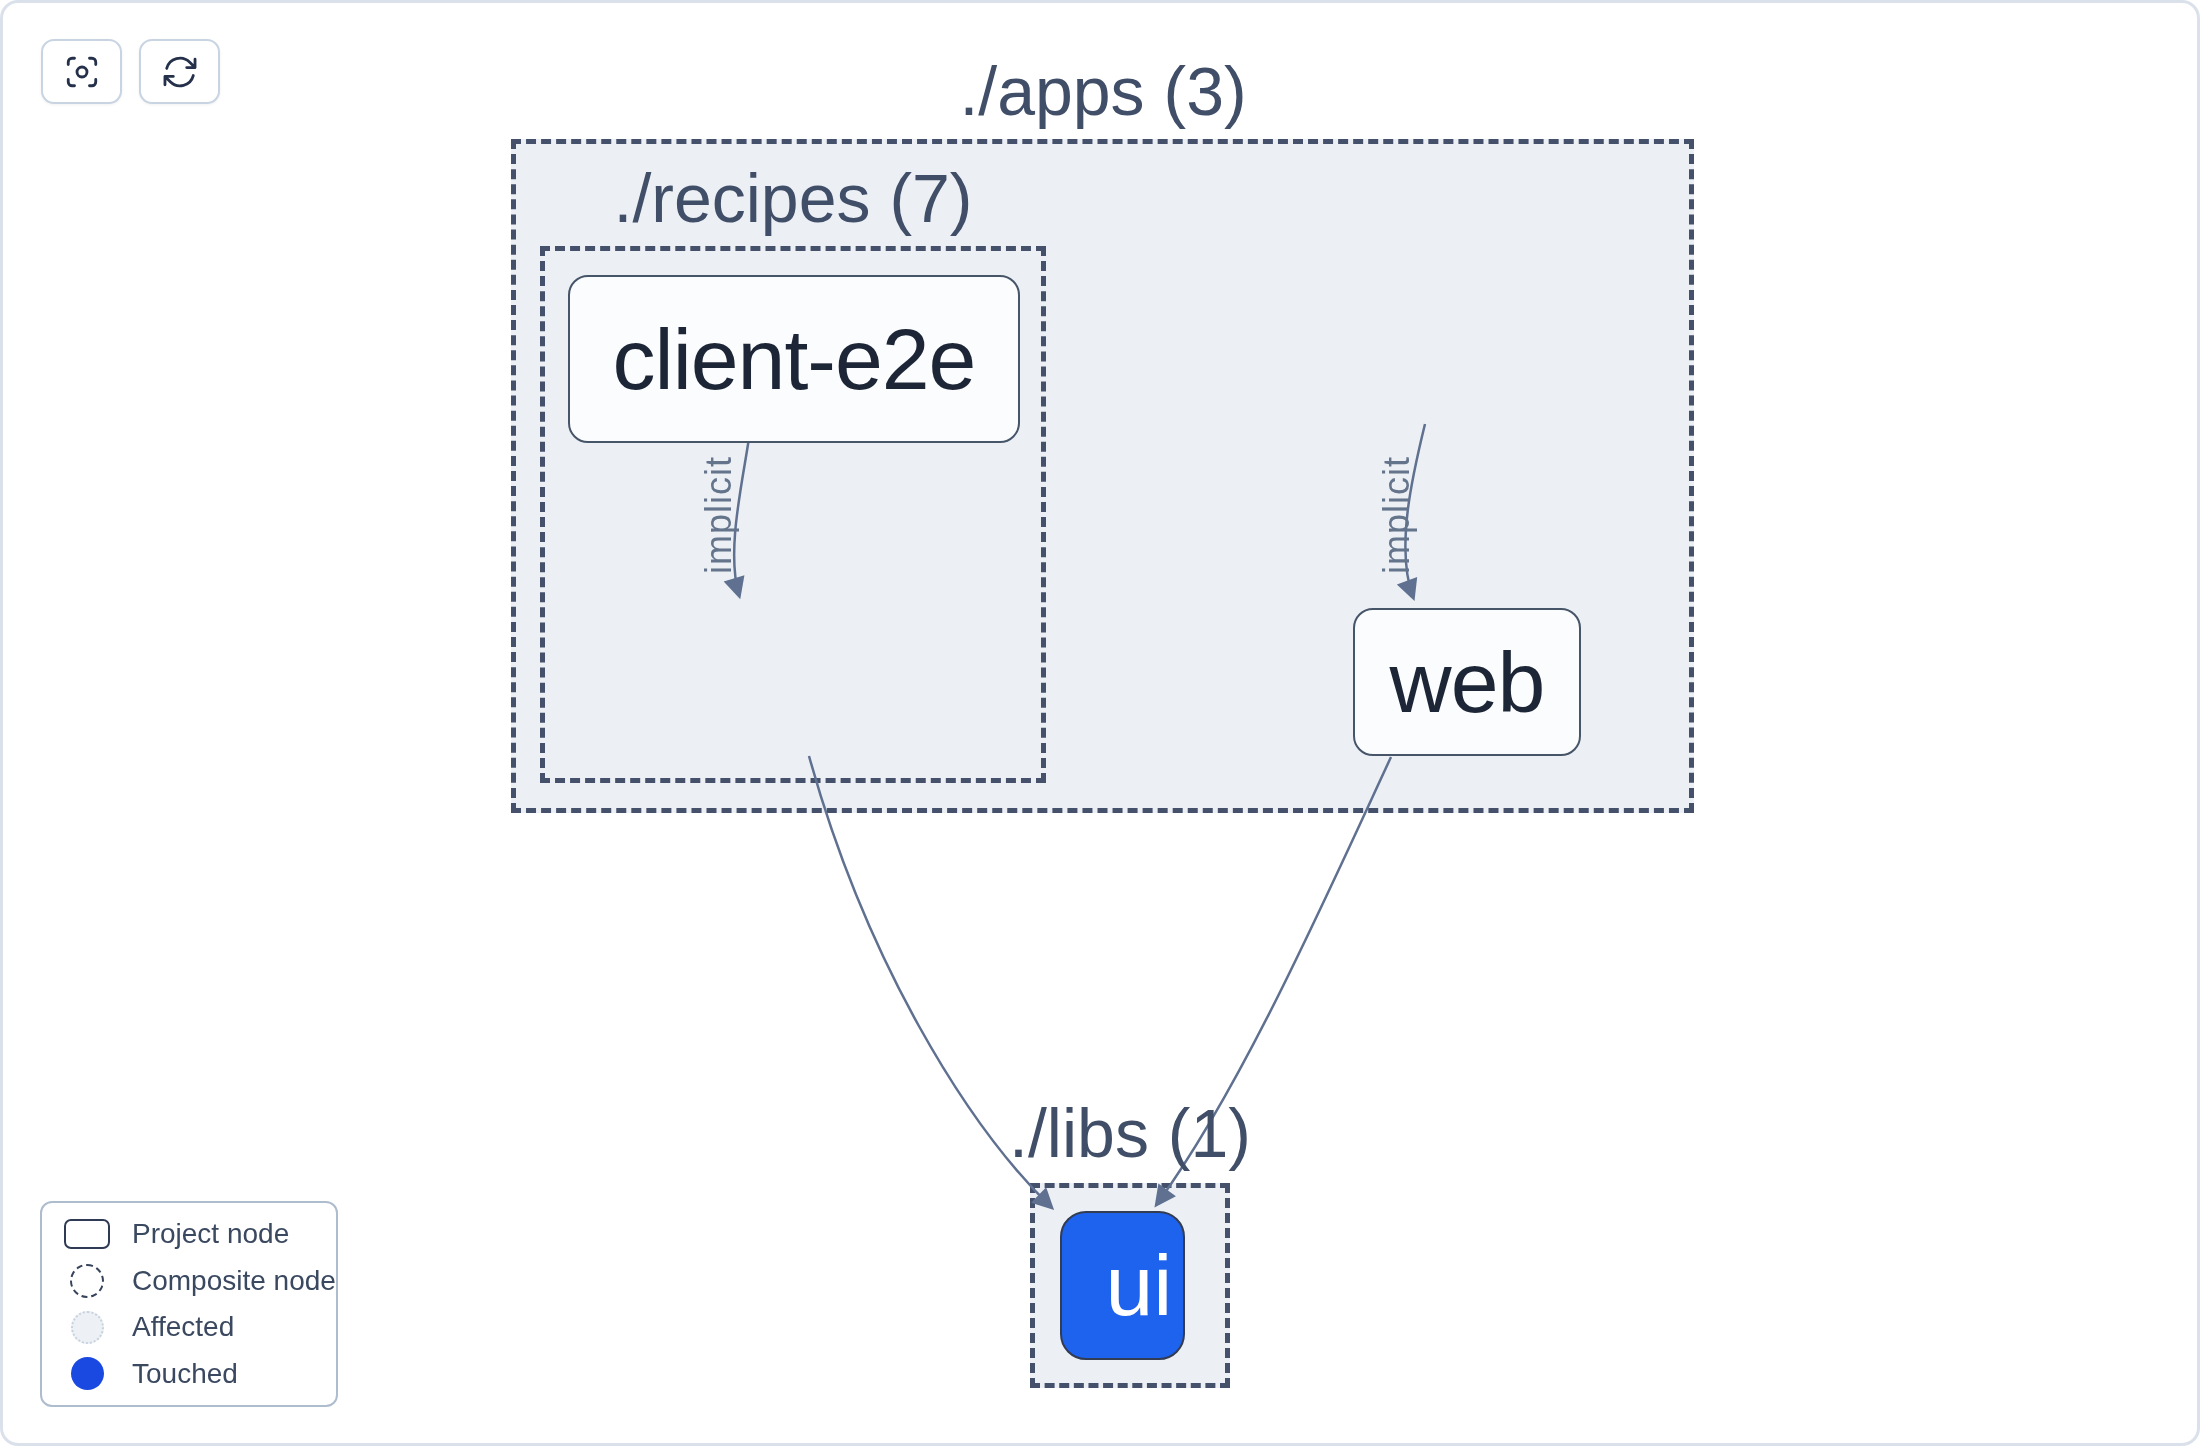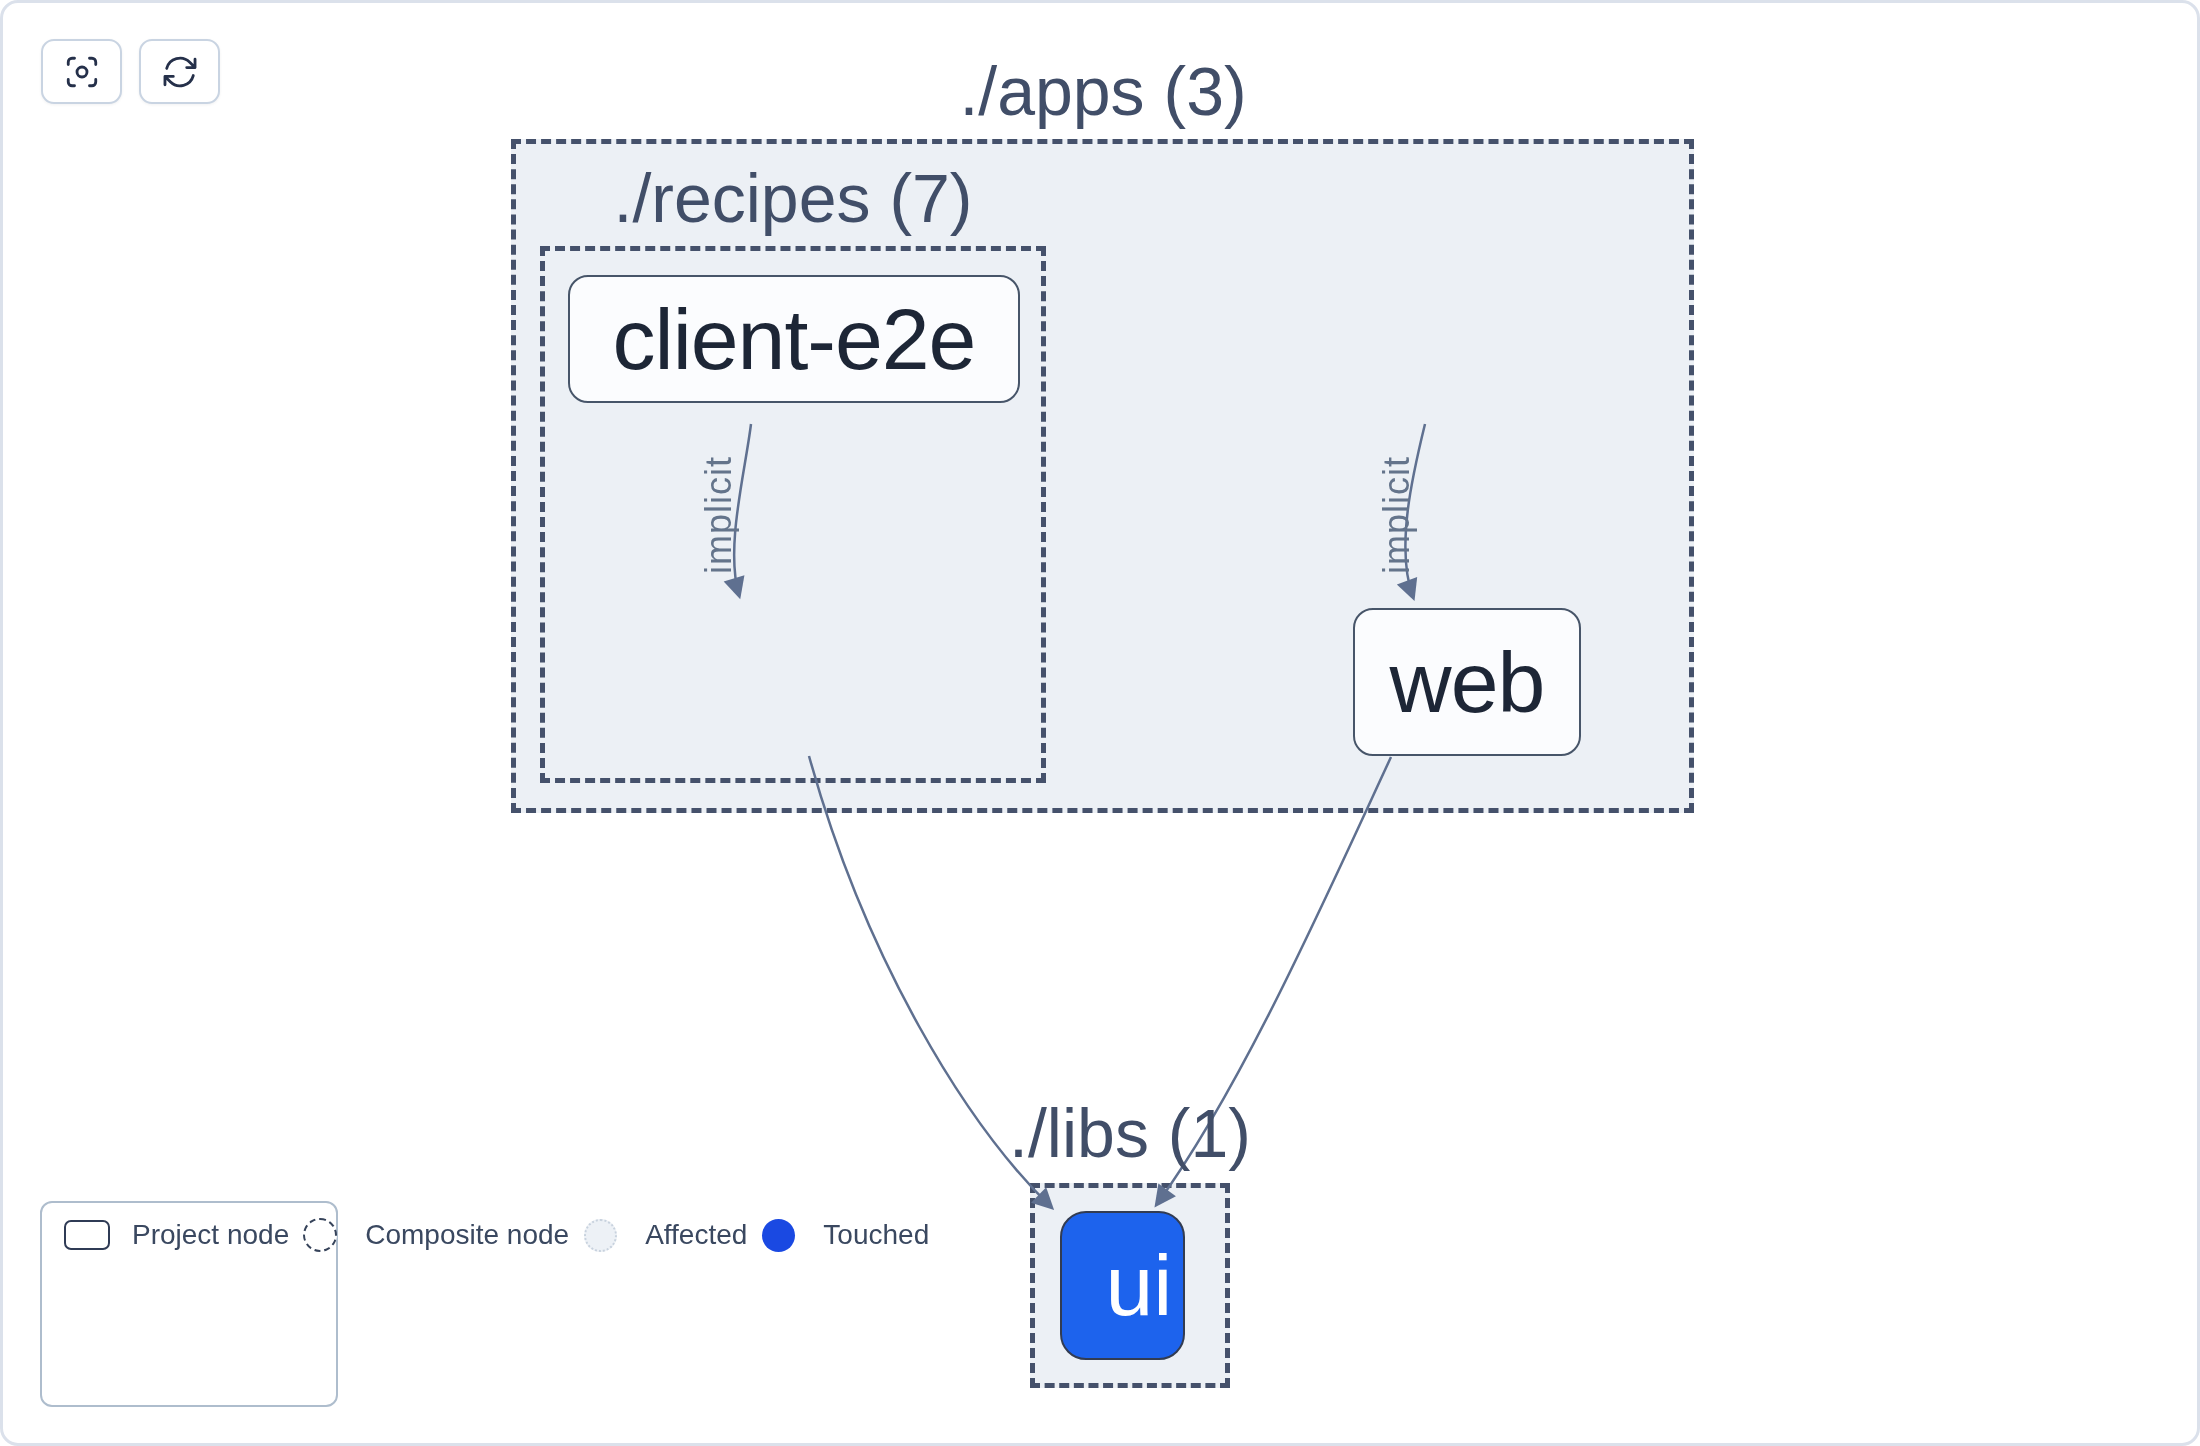--- a/index.html
+++ b/index.html
@@ -43,33 +43,33 @@
   }
   #implicit-left{left:626px;top:492px;}
   #implicit-right{left:1304px;top:492px;}
   
   .node{
     position:absolute;box-sizing:border-box;
     background:#fbfcfe;border:2.5px solid #475569;border-radius:20px;
     display:flex;align-items:center;justify-content:center;
     font-size:86px;color:#1d2636;letter-spacing:-1px;cursor:pointer;
   }
-  #node-client-e2e{left:565px;top:272px;width:452px;height:128px;}
+  #node-client-e2e{left:565px;top:272px;width:452px;height:168px;}
   #node-web-e2e{left:1262px;top:272px;width:403px;height:145px;}
   #node-client{left:650px;top:608px;width:280px;height:146px;}
   #node-web{left:1350px;top:605px;width:228px;height:148px;}
   #node-ui{
     left:1057px;top:1208px;width:125px;height:149px;border-radius:26px;
     background:#1d63ed;border-color:#323c52;color:#ffffff;letter-spacing:0;padding-left:33px;
   }
   
   #legend{
     position:absolute;left:37px;top:1198px;width:298px;height:206px;box-sizing:border-box;
     background:#ffffff;border:2px solid #aebdcd;border-radius:12px;
-    padding:8px 14px;display:flex;justify-content:space-around;
+    padding:8px 14px;display:flex;flex-direction:column;justify-content:space-around;
   }
   .legend-row{display:flex;align-items:center;height:48px;}
   .legend-swatch-cell{width:62px;display:flex;align-items:center;justify-content:center;flex:none;}
   .legend-label{font-size:28px;color:#3a4860;margin-left:14px;white-space:nowrap;}
   .sw-project{width:46px;height:30px;box-sizing:border-box;border:2.5px solid #2f3b55;border-radius:7px;background:#fff;}
   .sw-composite{width:34px;height:34px;box-sizing:border-box;border:2.5px dashed #36435a;border-radius:50%;background:#fff;}
   .sw-affected{width:33px;height:33px;box-sizing:border-box;border:2.5px dotted #c8d2de;border-radius:50%;background:#edf1f6;}
   .sw-touched{width:33px;height:33px;border-radius:50%;background:#1a49e2;}
 </style>
 </head>

